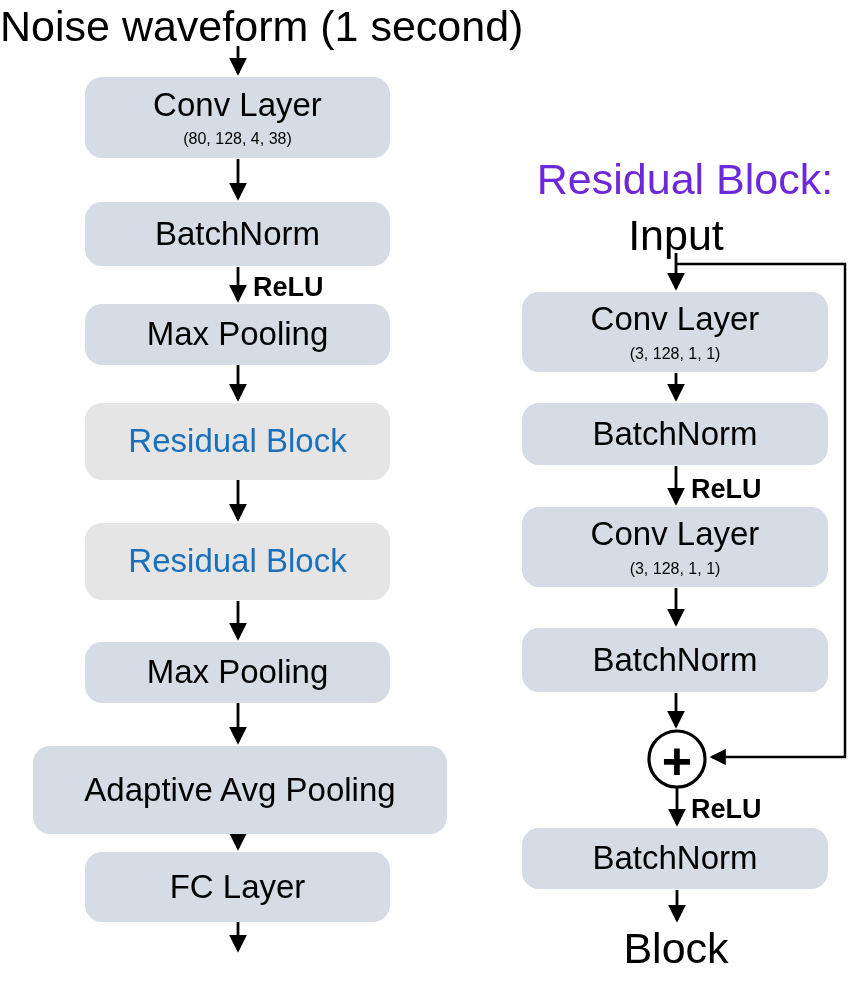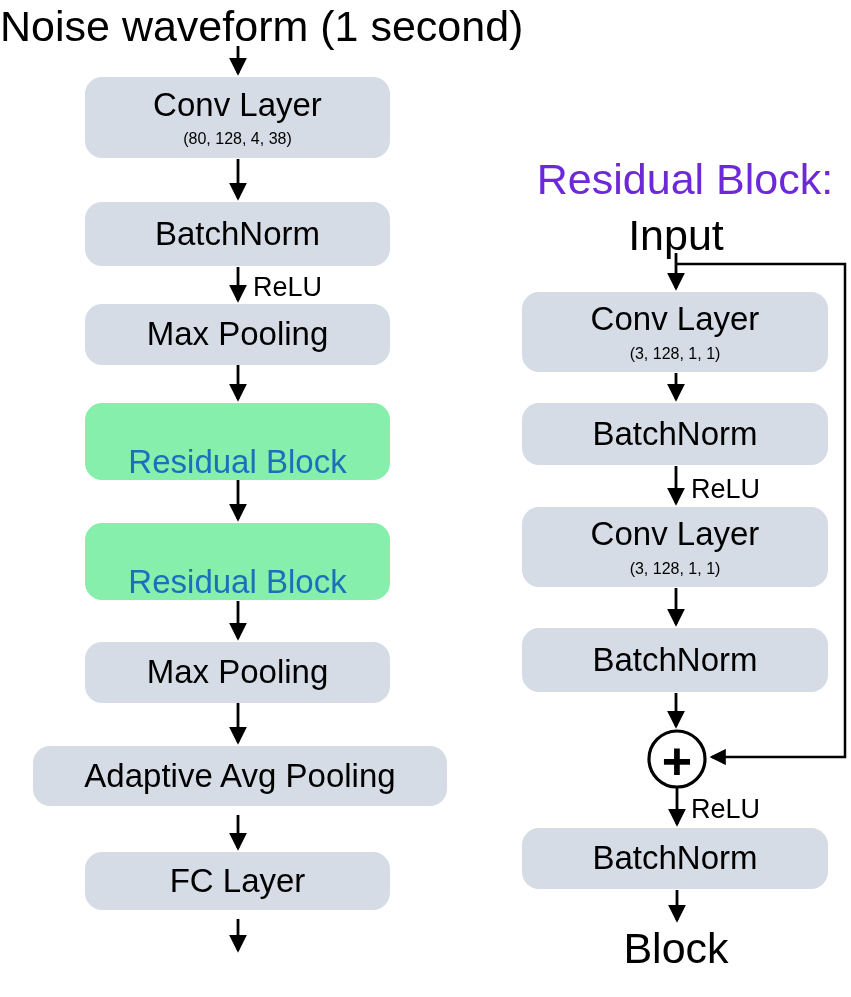--- a/index.html
+++ b/index.html
@@ -16,37 +16,37 @@
     background:#D6DCE5;
     border-radius:17px;
     display:flex;
     flex-direction:column;
     align-items:center;
     justify-content:center;
     text-align:center;
     gap:8px;
   }
   .node.blue{
-    background:#86efac;
+    background:#e5e5e5;
     color:#1B70BC;
-    justify-content:flex-end;
   }
   .nlabel{font-size:33px;line-height:1.1;white-space:nowrap;}
   .nsub{font-size:16px;line-height:1.05;white-space:nowrap;}
   .flabel{
     position:absolute;
     font-size:43px;
     text-align:center;
     white-space:nowrap;
   }
   .blue-text{color:#6d28d9;}
   .relu{
     position:absolute;
     font-size:27px;
     white-space:nowrap;
+    font-weight:bold;
   }
   svg.overlay{
     position:absolute;
     left:0;top:0;
     pointer-events:none;
   }
 </style>
 </head>
 <body>
 
@@ -109,25 +109,25 @@
   </div>
 
   <div class="node blue" style="left:85px;top:523px;width:305px;height:77px;">
     <div class="nlabel">Residual Block</div>
   </div>
 
   <div class="node" style="left:85px;top:642px;width:305px;height:61px;">
     <div class="nlabel">Max Pooling</div>
   </div>
 
-  <div class="node" style="left:33px;top:746px;width:414px;height:60px;">
+  <div class="node" style="left:33px;top:746px;width:414px;height:88px;">
     <div class="nlabel">Adaptive Avg Pooling</div>
   </div>
 
-  <div class="node" style="left:85px;top:852px;width:305px;height:58px;">
+  <div class="node" style="left:85px;top:852px;width:305px;height:70px;">
     <div class="nlabel">FC Layer</div>
   </div>
 
 
   <div class="flabel blue-text" style="left:525px;top:155px;width:320px;">Residual Block:</div>
 
   <div class="flabel" style="left:525px;top:211px;width:302px;">Input</div>
 
   <div class="node" style="left:522px;top:292px;width:306px;height:80px;">
     <div class="nlabel">Conv Layer</div>

